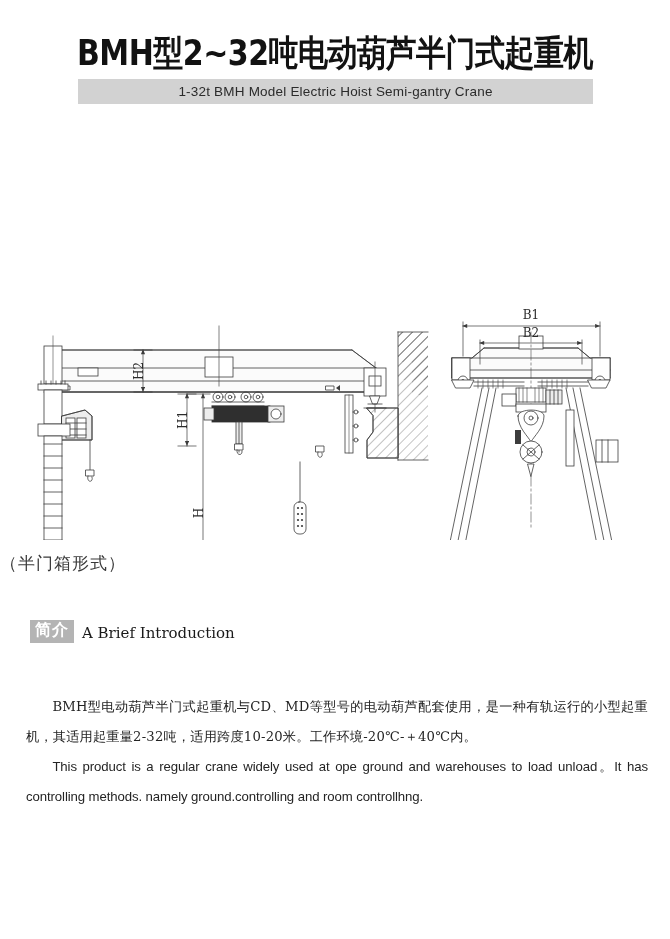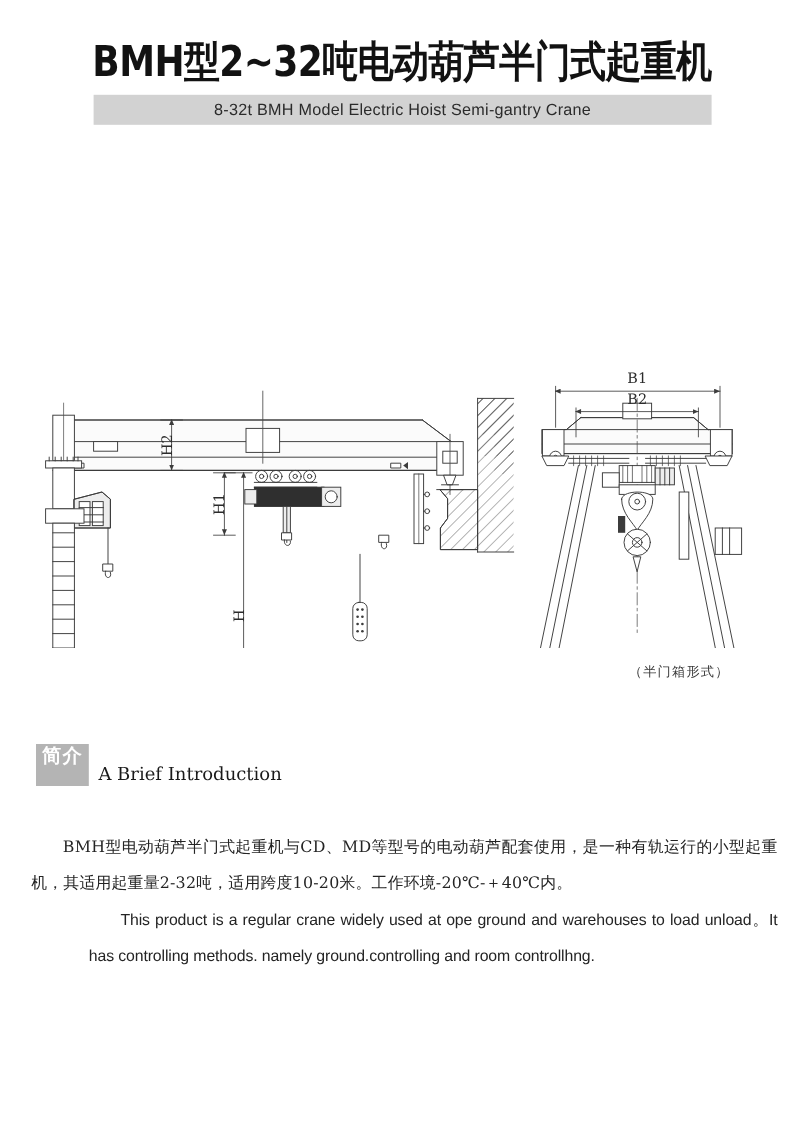--- a/index.html
+++ b/index.html
@@ -62,43 +62,43 @@
     width: 670px;
     height: 400px;
   }
   #drawing-svg { display: block; }
 
   #figure-caption {
     position: absolute;
     left: 0;
     top: 552px;
     width: 608px;
-    text-align: right;
+    text-align: left;
     font-family: "DejaVu Serif", serif;
-    font-size: 11px;
+    font-size: 17px;
     color: #3a3a3a;
     letter-spacing: 1px;
   }
 
   
   #intro-heading {
     position: absolute;
     left: 30px;
     top: 620px;
     display: flex;
     align-items: flex-end;
     gap: 8px;
   }
   #intro-badge {
     background: #b4b4b4;
     color: #ffffff;
     font-family: "DejaVu Serif", serif;
     font-size: 16px;
     font-weight: 700;
-    padding: 1px 5px 16px 5px;
+    padding: 1px 5px 4px 5px;
     line-height: 1.15;
     letter-spacing: 1px;
   }
   #intro-en-title {
     font-family: "DejaVu Serif", serif;
     font-size: 15px;
     color: #1a1a1a;
     padding-bottom: 1px;
   }
 
@@ -123,30 +123,30 @@
     letter-spacing: 0.2px;
   }
   p.en {
     font-family: "Liberation Sans", sans-serif;
     font-size: 13.2px;
     line-height: 30px;
     color: #242424;
     text-align: justify;
     letter-spacing: -0.1px;
   }
-  p.en-indent { text-indent: 2em; margin-left: 48px; }
+  p.en-indent { text-indent: 2em; }
   p.spacer-top { margin-top: 4px; }
 </style>
 </head>
 <body>
 
 <div id="title-block">
   <h1 id="main-title">BMH型2~32吨电动葫芦半门式起重机</h1>
   <div id="subtitle-bar">
-    <span id="subtitle-text">8-32t BMH Model Electric Hoist Semi-gantry Crane</span>
+    <span id="subtitle-text">1-32t BMH Model Electric Hoist Semi-gantry Crane</span>
   </div>
 </div>
 
 <div id="drawing-area">
 <svg id="drawing-svg" width="670" height="400" viewBox="0 0 670 400" xmlns="http://www.w3.org/2000/svg">
   <defs>
     <marker id="arrEnd" markerWidth="8" markerHeight="8" refX="7" refY="3" orient="auto">
       <path d="M0,0 L7,3 L0,6 z" fill="#3c3c3c"></path>
     </marker>
     <marker id="arrStart" markerWidth="8" markerHeight="8" refX="1" refY="3" orient="auto">

